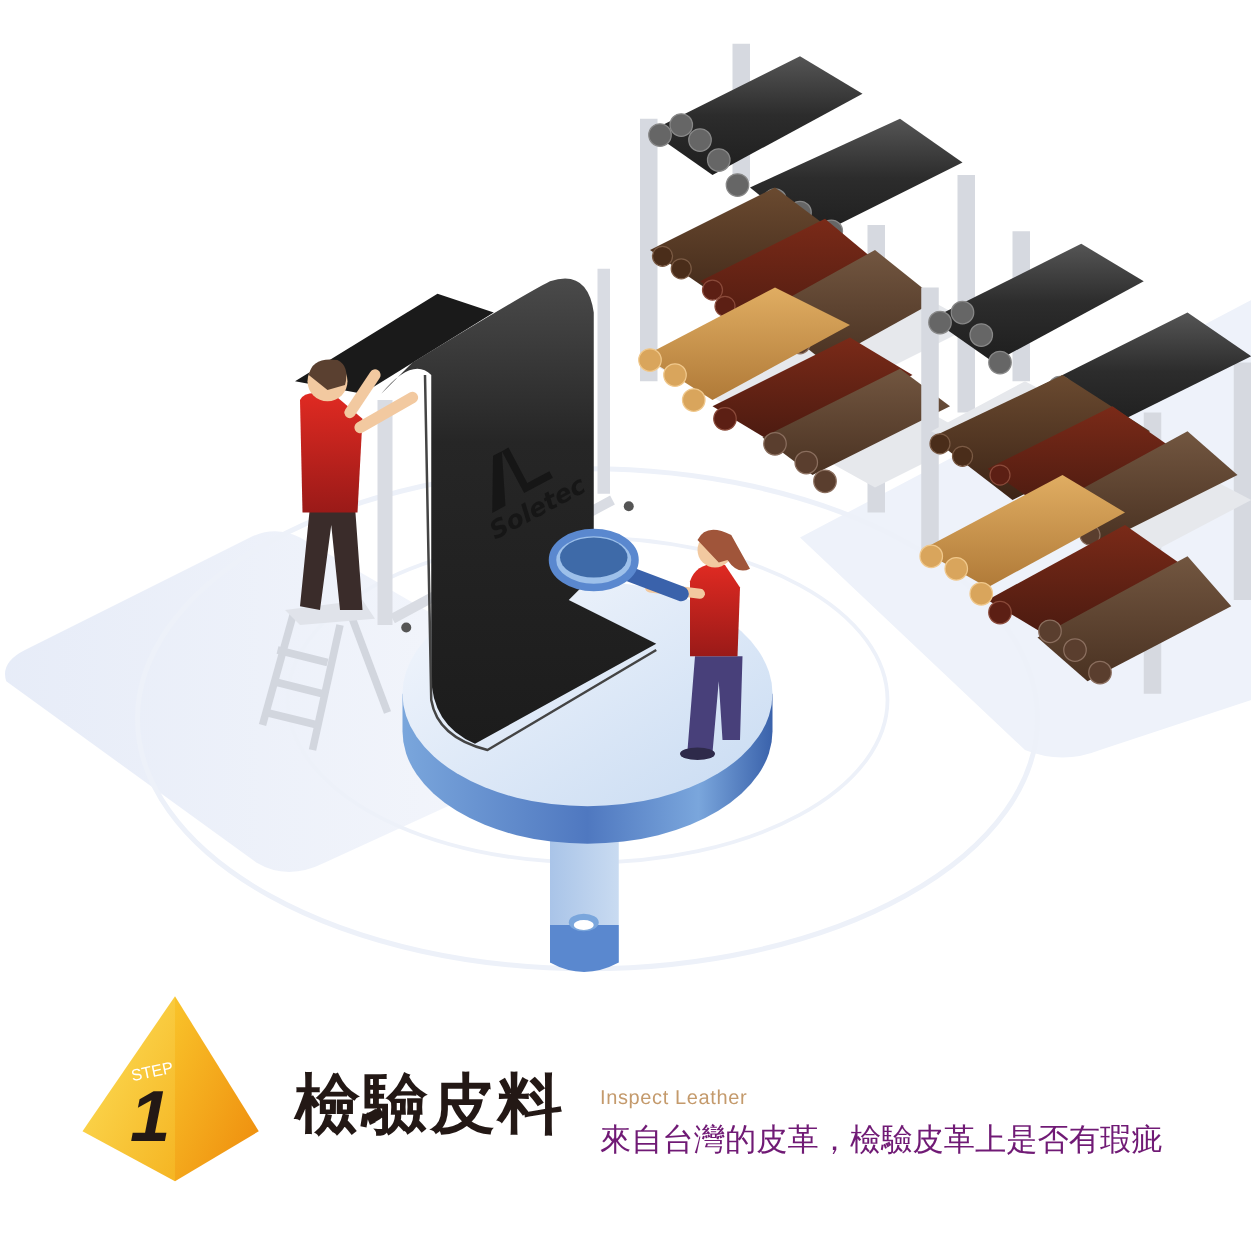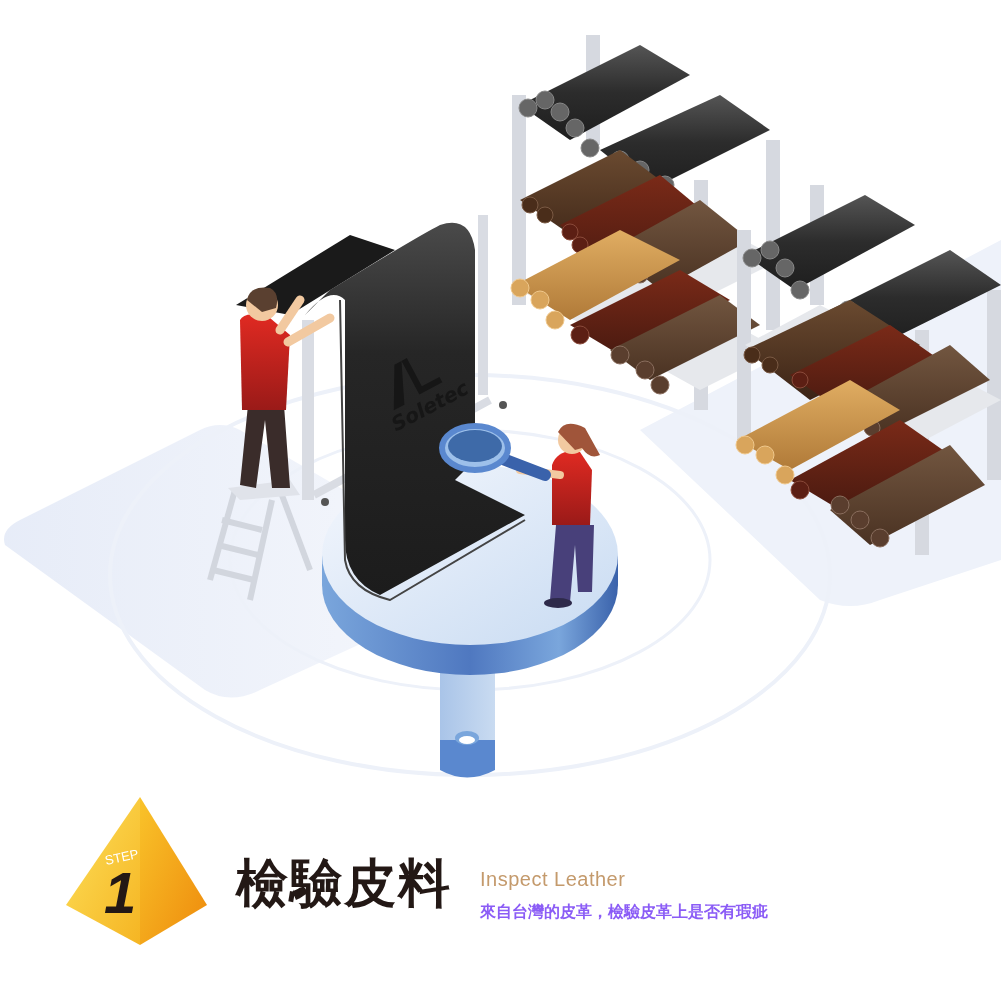--- a/index.html
+++ b/index.html
@@ -1,22 +1,22 @@
 <!DOCTYPE html>
 <html><head>
 <meta charset="utf-8">
 <style>
   html, body { margin: 0; padding: 0; background: #ffffff; }
   body { width: 1001px; height: 1000px; position: relative; overflow: hidden; font-family: "DejaVu Sans", sans-serif; }
   .scene { position: absolute; left: 0; top: 0; width: 1001px; height: 1000px; }
   .caption { position: absolute; left: 0; top: 790px; width: 1001px; height: 170px; }
   .step-badge { position: absolute; left: 62px; top: 795px; width: 150px; height: 155px; }
   .title-zh { position: absolute; left: 236px; top: 858px; font-size: 52px; font-weight: bold; color: #231815; letter-spacing: 2px; line-height: 60px; font-family: Liberation Mono, monospace; }
-  .subtitle-en { position: absolute; left: 480px; top: 864px; font-size: 20px; color: #c49a6c; line-height: 30px; font-family: "Liberation Sans", sans-serif; letter-spacing: 0.5px; }
-  .desc-zh { position: absolute; left: 480px; top: 898px; font-size: 16px; color: #8b5cf6; line-height: 28px; font-family: "DejaVu Sans", sans-serif; font-weight: bold; }
+  .subtitle-en { position: absolute; left: 480px; top: 864px; font-size: 16px; color: #c49a6c; line-height: 30px; font-family: "Liberation Sans", sans-serif; letter-spacing: 0.5px; }
+  .desc-zh { position: absolute; left: 480px; top: 898px; font-size: 25px; color: #701a75; line-height: 28px; font-family: "DejaVu Sans", sans-serif; }
 </style>
 </head>
 <body>
 
 <svg class="scene" viewBox="0 0 1001 1000" xmlns="http://www.w3.org/2000/svg">
   <defs>
     <linearGradient id="floorGrad" x1="0" y1="0" x2="1" y2="0">
       <stop offset="0" stop-color="#e4eaf7"></stop>
       <stop offset="1" stop-color="#f5f7fc"></stop>
     </linearGradient>

